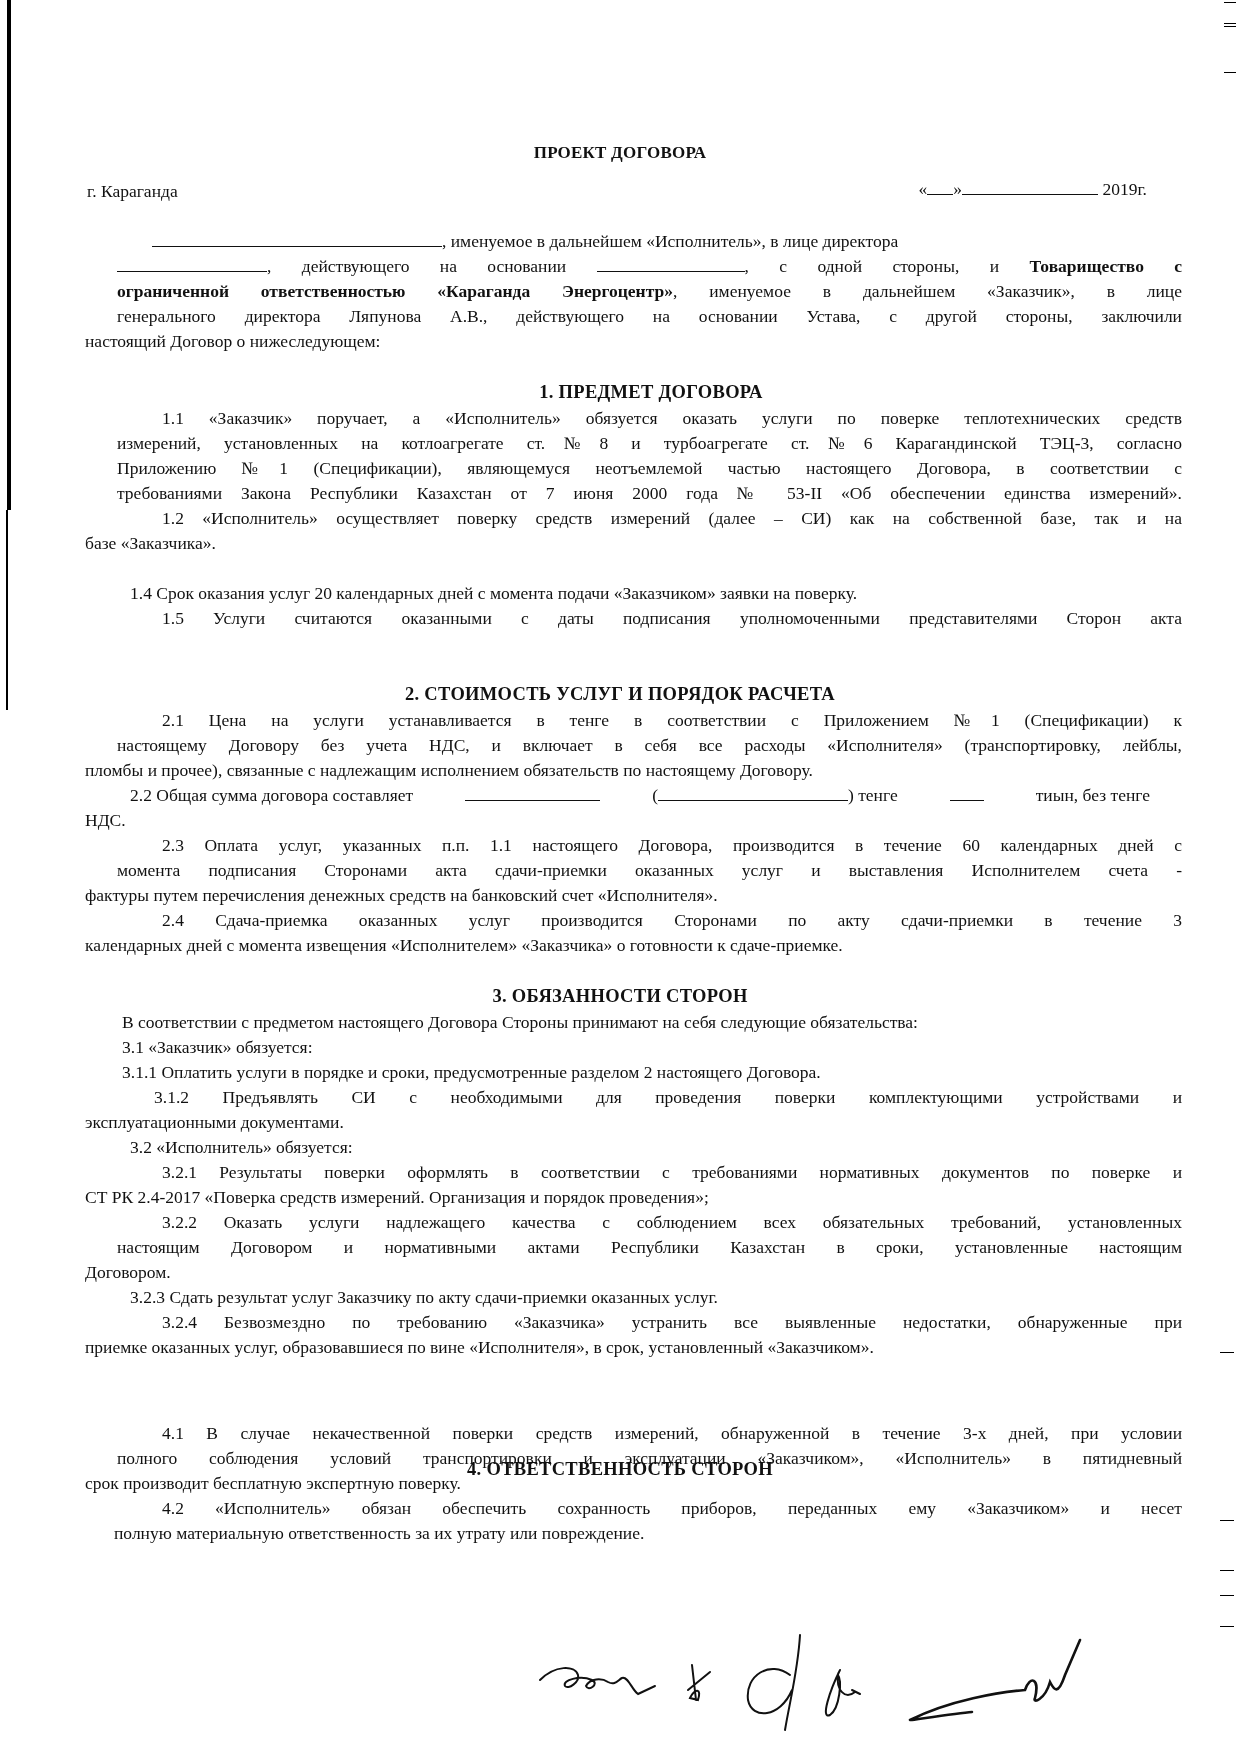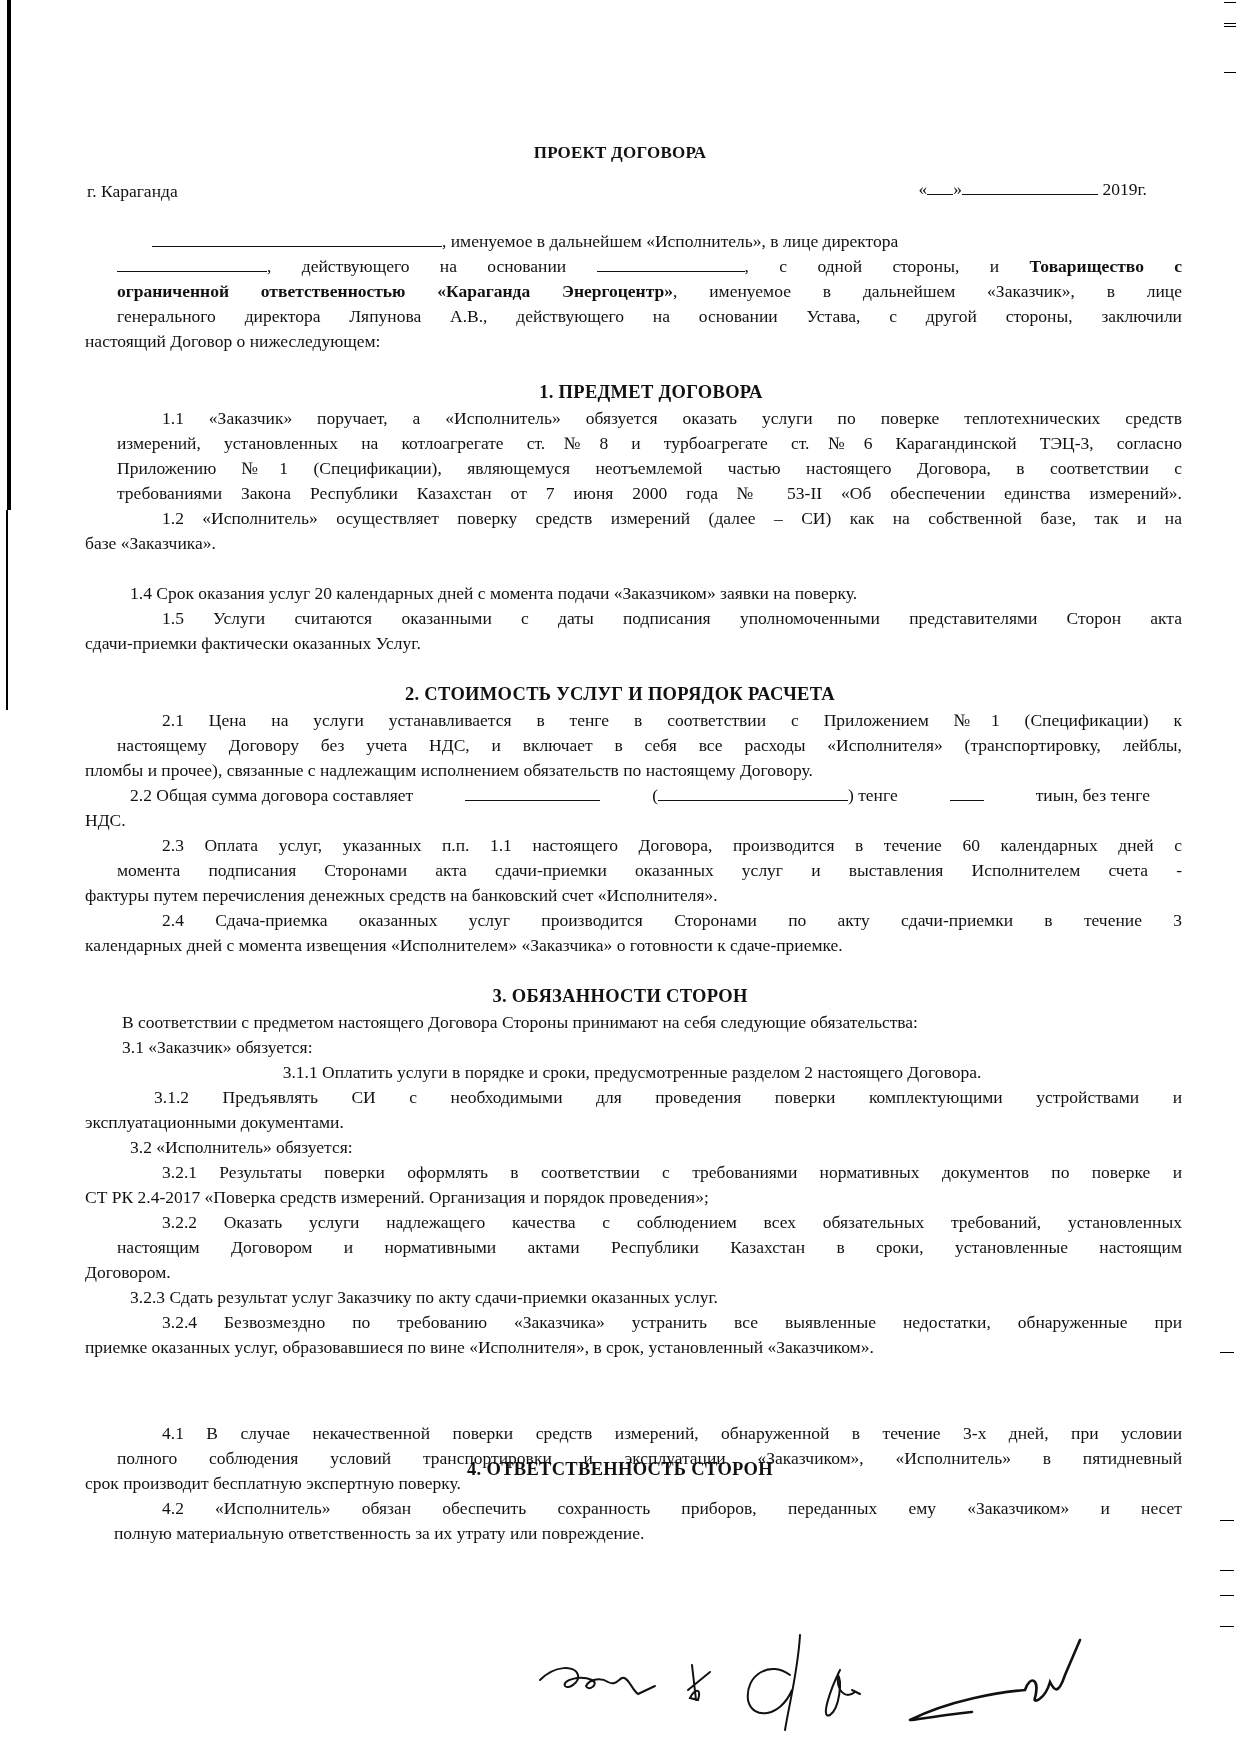--- a/index.html
+++ b/index.html
@@ -65,21 +65,20 @@
 
   <div class="heading" style="top:382px;padding-left:31px;">1. ПРЕДМЕТ ДОГОВОРА</div>
   <div class="line just indent" style="top:406px;">1.1  «Заказчик» поручает, а «Исполнитель» обязуется оказать услуги по поверке теплотехнических средств</div>
   <div class="line just" style="top:431px;">измерений, установленных на котлоагрегате ст.№8 и турбоагрегате ст.№6 Карагандинской ТЭЦ-3, согласно</div>
   <div class="line just" style="top:456px;">Приложению №1 (Спецификации), являющемуся неотъемлемой частью настоящего Договора, в соответствии с</div>
   <div class="line just" style="top:481px;">требованиями Закона Республики Казахстан от 7 июня 2000 года № 53-II  «Об обеспечении единства измерений».</div>
   <div class="line just indent" style="top:506px;">1.2  «Исполнитель» осуществляет поверку средств измерений (далее – СИ) как на собственной базе, так и на</div>
   <div class="line" style="top:531px;">базе «Заказчика».</div>
   <div class="line indent" style="top:581px;">1.4  Срок оказания услуг 20 календарных дней с момента подачи «Заказчиком» заявки на поверку.</div>
   <div class="line just indent" style="top:606px;">1.5  Услуги считаются оказанными с даты подписания уполномоченными представителями Сторон акта</div>
-  <div class="line" style="top:631px;">сдачи-приемки фактически оказанных Услуг.</div>
 
   <div class="heading" style="top:684px;">2. СТОИМОСТЬ УСЛУГ И ПОРЯДОК РАСЧЕТА</div>
   <div class="line just indent" style="top:708px;">2.1 Цена на услуги устанавливается в тенге в соответствии с Приложением №1 (Спецификации) к</div>
   <div class="line" style="top:758px;">пломбы и прочее), связанные с надлежащим исполнением обязательств по настоящему Договору.</div>
   <div class="line just" style="top:733px;">настоящему Договору без учета НДС, и включает в себя все расходы «Исполнителя» (транспортировку, лейблы,</div>
   <div class="line indent" style="top:783px;display:flex;justify-content:space-between;align-items:baseline;gap:44px;">
     <span>2.2  Общая сумма договора составляет</span>
     <span class="u" style="width:135px"></span>
     <span><span>(</span><span class="u" style="width:190px"></span><span>) тенге</span></span>
     <span class="u" style="width:34px"></span>
@@ -88,21 +87,21 @@
   <div class="line" style="top:808px;">НДС.</div>
   <div class="line just indent" style="top:833px;">2.3  Оплата услуг, указанных п.п. 1.1 настоящего Договора, производится в течение 60 календарных дней с</div>
   <div class="line just" style="top:858px;">момента подписания Сторонами акта сдачи-приемки оказанных услуг и выставления Исполнителем счета -</div>
   <div class="line" style="top:883px;">фактуры путем перечисления денежных средств на банковский счет «Исполнителя».</div>
   <div class="line just indent" style="top:908px;">2.4 Сдача-приемка оказанных услуг производится Сторонами по акту сдачи-приемки в течение 3</div>
   <div class="line" style="top:933px;">календарных дней с момента извещения «Исполнителем» «Заказчика» о готовности к сдаче-приемке.</div>
 
   <div class="heading" style="top:986px;">3. ОБЯЗАННОСТИ СТОРОН</div>
   <div class="line indent" style="left:122px;top:1010px;">В соответствии с предметом настоящего Договора Стороны принимают на себя следующие обязательства:</div>
   <div class="line indent" style="left:122px;top:1035px;">3.1  «Заказчик» обязуется:</div>
-  <div class="line indent" style="left:122px;top:1060px;text-align:center;">3.1.1  Оплатить услуги в порядке и сроки, предусмотренные разделом 2 настоящего Договора.</div>
+  <div class="line indent" style="left:122px;top:1060px;">3.1.1  Оплатить услуги в порядке и сроки, предусмотренные разделом 2 настоящего Договора.</div>
   <div class="line just indent" style="left:122px;width:1028px;top:1085px;">3.1.2 Предъявлять СИ с необходимыми для проведения поверки комплектующими устройствами и</div>
   <div class="line" style="top:1110px;">эксплуатационными документами.</div>
   <div class="line indent" style="top:1135px;">3.2  «Исполнитель» обязуется:</div>
   <div class="line just indent" style="top:1160px;">3.2.1  Результаты поверки оформлять в соответствии с требованиями нормативных документов по поверке и</div>
   <div class="line" style="top:1185px;">СТ РК 2.4-2017 «Поверка средств измерений. Организация и порядок проведения»;</div>
   <div class="line just indent" style="top:1210px;">3.2.2  Оказать услуги надлежащего качества с соблюдением всех обязательных требований, установленных</div>
   <div class="line just" style="top:1235px;">настоящим Договором и нормативными актами Республики Казахстан в сроки, установленные настоящим</div>
   <div class="line" style="top:1260px;">Договором.</div>
   <div class="line indent" style="top:1285px;">3.2.3  Сдать результат услуг Заказчику по акту сдачи-приемки оказанных услуг.</div>
   <div class="line just indent" style="top:1310px;">3.2.4  Безвозмездно по требованию «Заказчика» устранить все выявленные недостатки, обнаруженные при</div>

